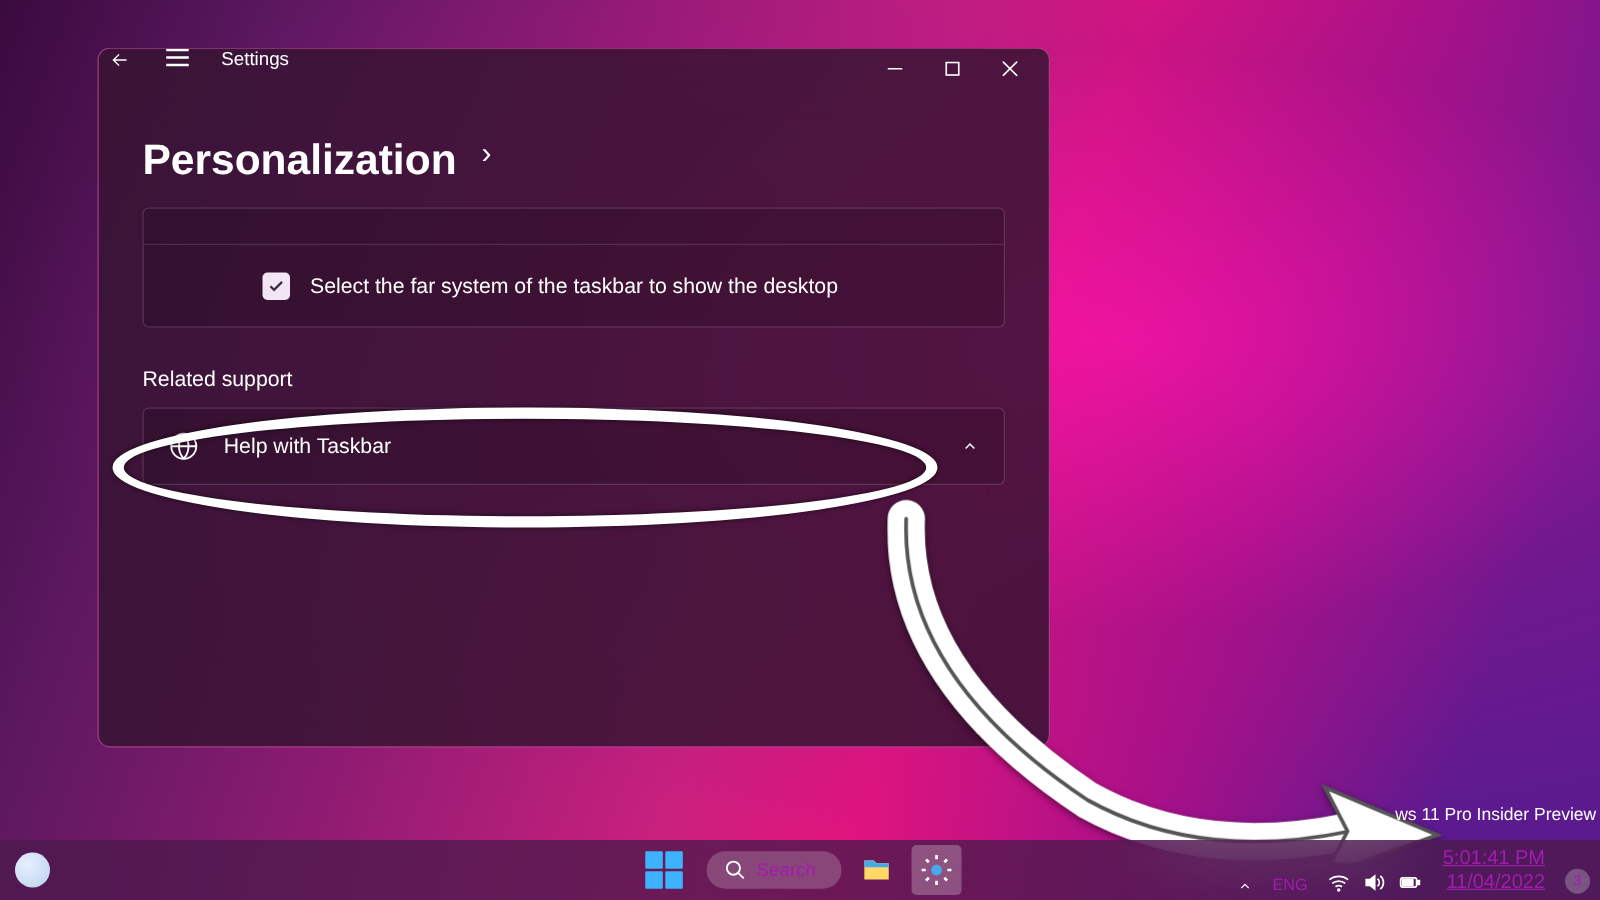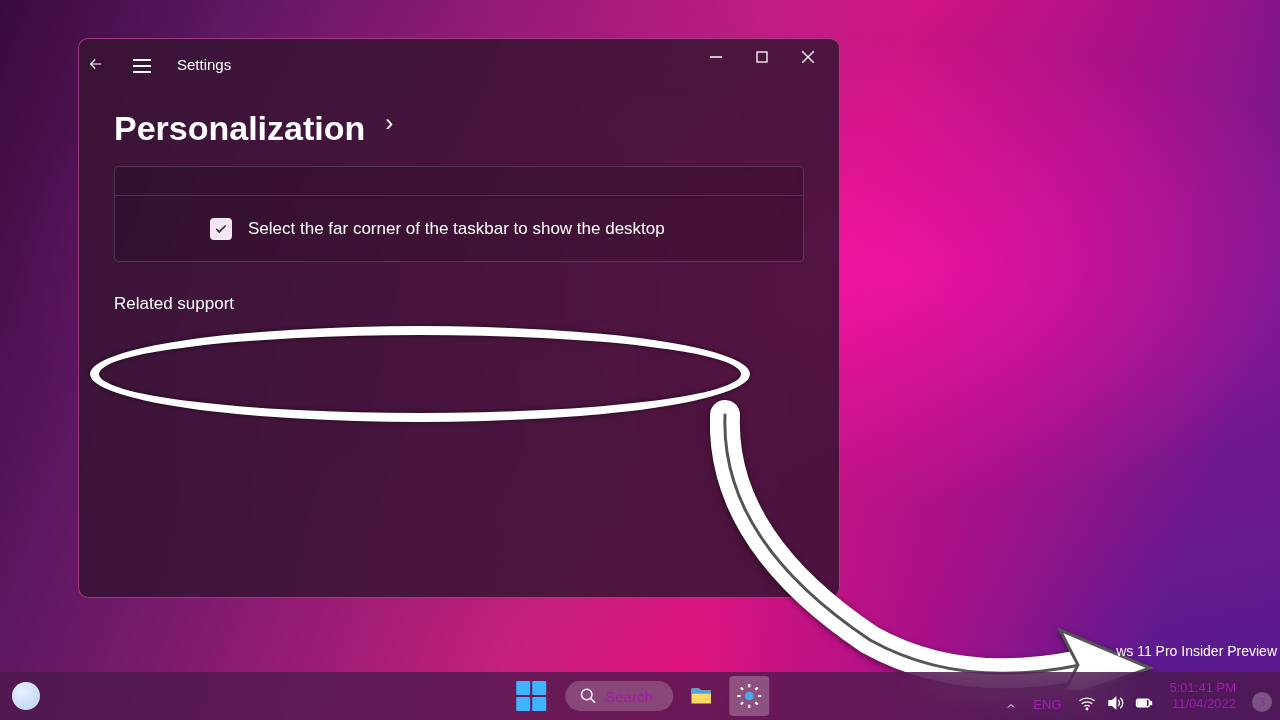--- a/index.html
+++ b/index.html
@@ -1,19 +1,19 @@
 <!DOCTYPE html>
 <html><head>
 <meta charset="utf-8">
 <style>
 * { margin: 0; padding: 0; box-sizing: border-box; font-family: 'Segoe UI', sans-serif; }
 body { width: 1280px; height: 720px; overflow: hidden; position: relative; background: linear-gradient(110deg, #3a0a3e 0%, #5c1860 15%, #881b70 30%, #c9207e 50%, #e0147e 60%, #a91088 75%, #5c1a8f 90%); }
 .desktop-band { position: absolute; top: 0; left: 0; right: 0; height: 680px; background: radial-gradient(ellipse at 70% 40%, rgba(255,20,180,0.6) 0%, rgba(160,20,140,0.3) 40%, transparent 70%); }
 .settings-window { position: absolute; top: 38px; left: 78px; width: 762px; height: 560px; background: rgba(55,20,50,0.85); backdrop-filter: blur(30px); border: 1px solid rgba(255,100,200,0.5); border-radius: 10px; overflow: hidden; color: #fff; }
-.titlebar { display: flex; align-items: flex-end; height: 50px; padding: 16px 8px; }
+.titlebar { display: flex; align-items: flex-start; height: 50px; padding: 0 8px; }
 .titlebar .back { width: 40px; text-align: center; font-size: 18px; }
 .titlebar .menu { width: 30px; display: flex; flex-direction: column; gap: 4px; align-items: center; }
 .titlebar .menu span { width: 18px; height: 2px; background: #fff; }
 .titlebar .title { margin-left: 20px; font-size: 15px; }
 .titlebar .spacer { flex: 1; }
 .titlebar .winbtn { width: 46px; height: 32px; display: flex; align-items: center; justify-content: center; }
 .breadcrumb { padding: 20px 35px 18px; font-size: 34px; font-weight: 600; display: flex; align-items: flex-start; gap: 20px; }
 .breadcrumb .sep { font-size: 24px; font-weight: 400; }
 .content { padding: 0 35px; }
 .settings-group { border: 1px solid rgba(255,255,255,0.15); border-radius: 5px; background: rgba(0,0,0,0.15); }
@@ -31,21 +31,21 @@
 .watermark { position: absolute; right: 3px; bottom: 58px; color: #fff; font-size: 14px; text-align: left; line-height: 1.4; }
 .taskbar { position: absolute; bottom: 0; left: 0; right: 0; height: 48px; background: rgba(75,25,75,0.78); backdrop-filter: blur(20px); display: flex; align-items: center; color: #a21caf; }
 .taskbar .center { position: absolute; left: 50%; transform: translateX(-50%); display: flex; align-items: center; gap: 8px; }
 .taskbar .start { width: 30px; height: 30px; display: grid; grid-template: 1fr 1fr / 1fr 1fr; gap: 2px; }
 .taskbar .start span { background: #3db2ff; border-radius: 1px; }
 .taskbar .search-pill { display: flex; align-items: center; gap: 8px; background: rgba(255,255,255,0.2); border-radius: 20px; padding: 6px 20px 6px 14px; font-size: 15px; margin-left: 6px; }
 .taskbar .app-icon { width: 40px; height: 40px; display: flex; align-items: center; justify-content: center; border-radius: 4px; }
 .taskbar .app-icon.active { background: rgba(255,255,255,0.25); }
 .taskbar .right { position: absolute; right: 8px; display: flex; align-items: flex-end; gap: 16px; font-size: 13px; }
 .taskbar .tray-icons { display: flex; align-items: center; gap: 10px; }
-.taskbar .clock { text-align: right; line-height: 1.2; font-size: 13px; }
+.taskbar .clock { text-align: right; line-height: 1.2; font-size: 16px; text-decoration: underline; }
 .taskbar .notif { width: 20px; height: 20px; border-radius: 50%; background: rgba(255,255,255,0.25); display: flex; align-items: center; justify-content: center; font-size: 11px; }
 .taskbar .widgets { position: absolute; left: 12px; width: 28px; height: 28px; border-radius: 50%; background: radial-gradient(circle at 35% 35%, #e8f0ff, #b8d0f0); }
 .chevup { font-size: 12px; }
 svg { display: block; }
 </style>
 </head>
 <body>
 
 <div class="desktop-band"></div>
 
@@ -88,26 +88,36 @@
 
   <div class="content">
     <div class="settings-group">
       <div class="setting-row"></div>
       <div class="setting-row">
         <div class="checkbox">
           <svg width="14" height="14" viewBox="0 0 24 24" fill="none" stroke-width="3">
               <polyline points="4 12 9 17 20 6"></polyline>
             </svg>
         </div>
-        <div class="label">Select the far corner of the taskbar to show the desktop</div>
+        <div class="label">Select the far system of the taskbar to show the desktop</div>
       </div>
     </div>
   </div>
 
   <div class="section-header">Related support</div>
+  <div class="help-row">
+    <svg class="globe" viewBox="0 0 24 24" fill="none" stroke="#fff" stroke-width="1.5">
+        <circle cx="12" cy="12" r="10"></circle>
+        <path d="M2 12h20M12 2a15 15 0 010 20M12 2a15 15 0 000 20"></path>
+      </svg>
+    <div class="label">Help with Taskbar</div>
+    <svg width="14" height="14" viewBox="0 0 24 24" fill="none" stroke="#fff" stroke-width="2">
+        <polyline points="6 15 12 9 18 15"></polyline>
+      </svg>
+  </div>
 </div>
 
 <div class="annotation-ellipse"></div>
 <svg class="annotation-arrow" viewBox="0 0 450 300">
   <path d="M 15 25 Q 10 150 160 250 Q 250 300 370 275" stroke="#fff" stroke-width="30" fill="none" stroke-linecap="round"></path>
   <path d="M 15 25 Q 10 150 160 250 Q 250 300 370 275" stroke="#555" stroke-width="3" fill="none" stroke-linecap="round"></path>
   <polygon points="350,240 440,278 350,310 368,275" fill="#fff" stroke="#555" stroke-width="3"></polygon>
 </svg>
 
 <div class="watermark">

